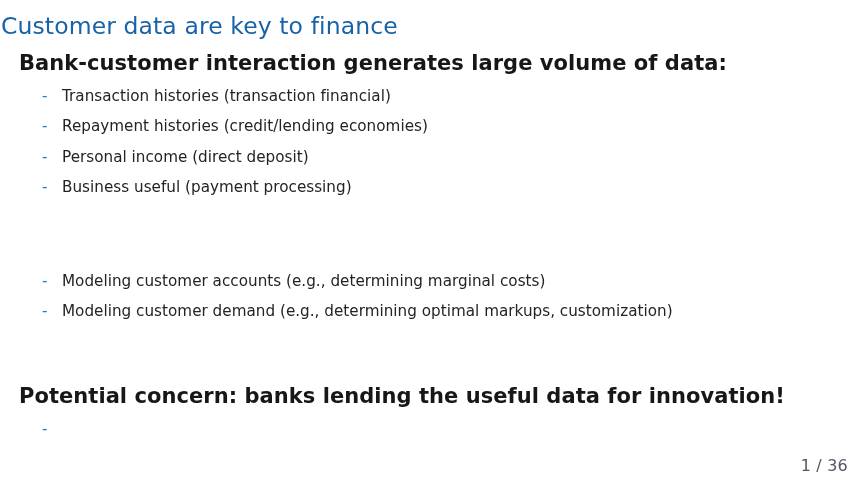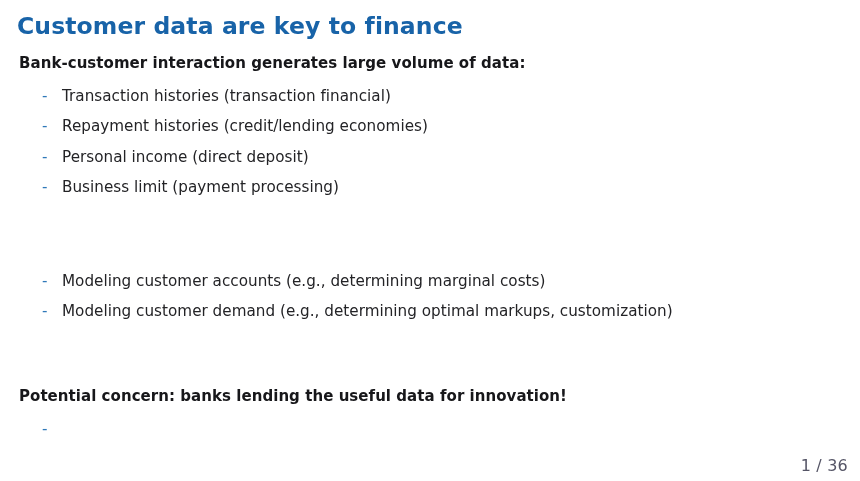--- a/index.html
+++ b/index.html
@@ -16,25 +16,25 @@
     position: relative;
     width: 860px;
     height: 481px;
     background: #ffffff;
     overflow: hidden;
   }
 
   
   .slide-title {
     position: absolute;
-    left: 17px;
+    left: 1px;
     top: 11px;
     font-size: 23.5px;
     line-height: 30px;
-    font-weight: 700;
+    font-weight: 400;
     color: #1863A8;
     letter-spacing: 0.1px;
     white-space: nowrap;
   }
 
   
   .body {
     position: absolute;
     left: 0;
     top: 52px;
@@ -42,21 +42,21 @@
   }
 
   .block {
     margin: 0;
     padding: 0;
   }
 
   .block-heading {
     margin: 0;
     padding: 0 0 0 19px;
-    font-size: 15px;
+    font-size: 21px;
     line-height: 22px;
     font-weight: bold;
     color: #17171a;
     white-space: nowrap;
     letter-spacing: 0.05px;
   }
 
   .bullets {
     list-style: none;
     margin: 0;
@@ -119,21 +119,21 @@
         <li class="bullet">
           <span class="dash">-</span>
           <span>Repayment histories (credit/lending economies)</span>
         </li>
         <li class="bullet">
           <span class="dash">-</span>
           <span>Personal income (direct deposit)</span>
         </li>
         <li class="bullet">
           <span class="dash">-</span>
-          <span>Business limit (payment processing)</span>
+          <span>Business useful (payment processing)</span>
         </li>
       </ul>
     </div>
 
     <div class="spacer-2"></div>
 
     <div class="block">
       <div class="spacer-1"></div>
       <ul class="bullets">
         <li class="bullet">

